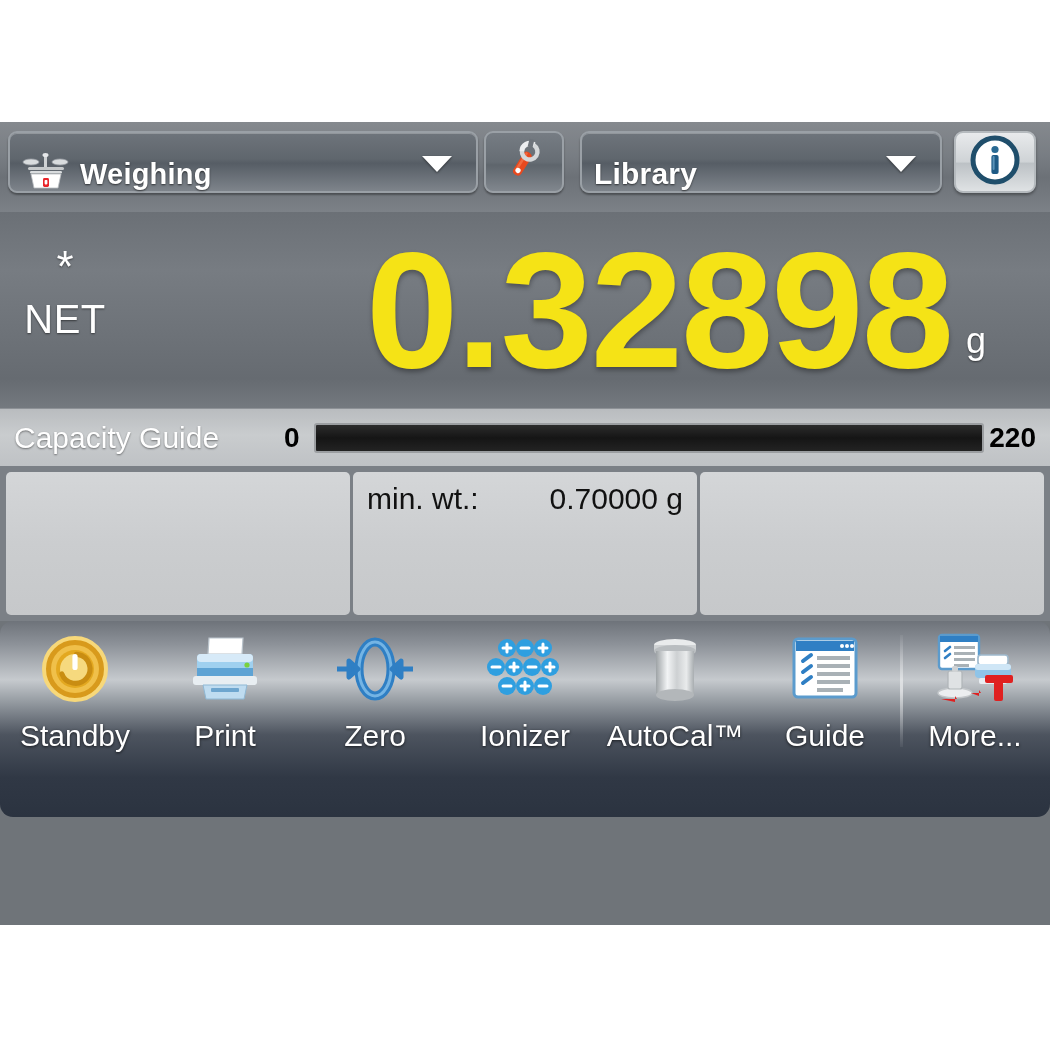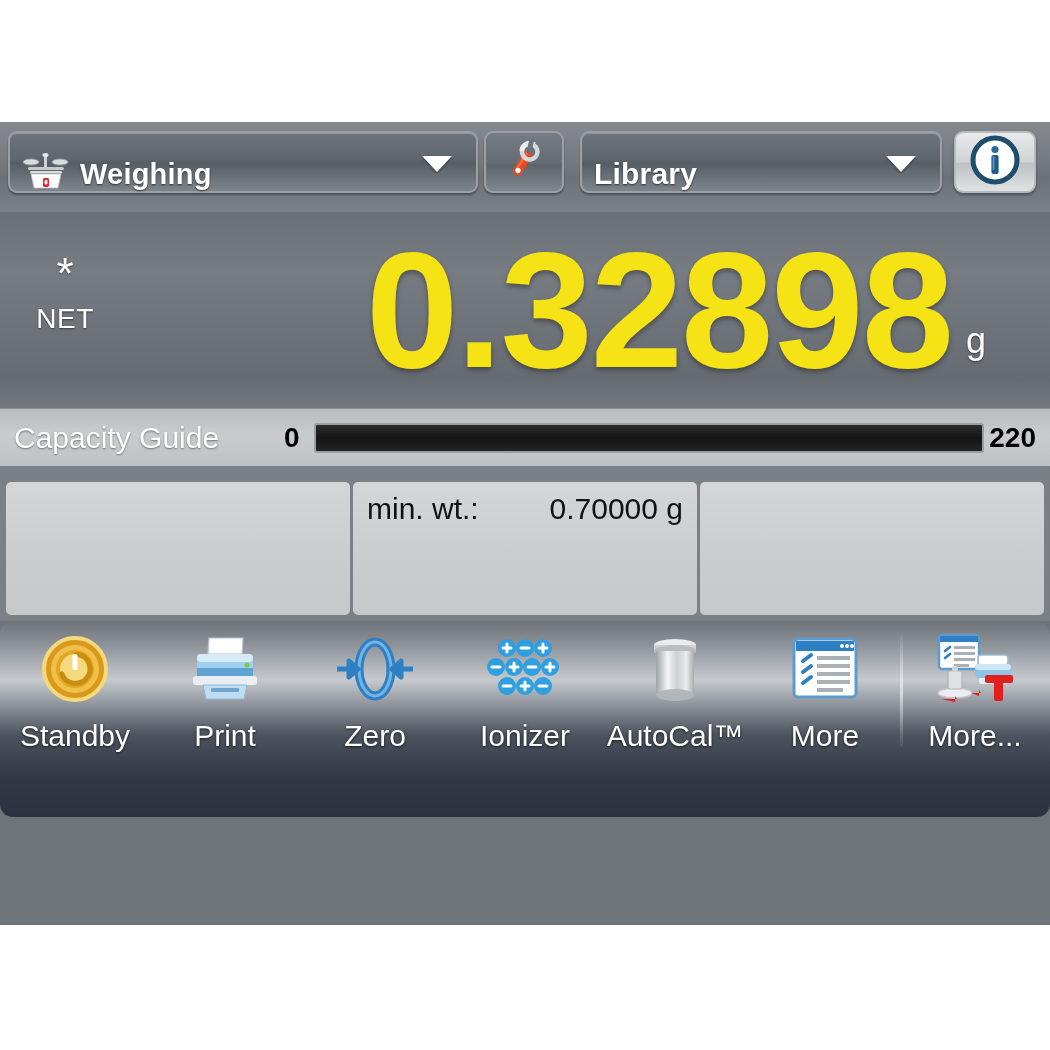--- a/index.html
+++ b/index.html
@@ -100,21 +100,21 @@
     width: 130px;
     display: flex; flex-direction: column;
     align-items: center; justify-content: center;
     padding-bottom: 26px;
   }
   #star {
     color: #ffffff; font-size: 44px; line-height: .7;
     text-shadow: 0 1px 2px rgba(0,0,0,.5);
   }
   #net {
-    color: #ffffff; font-size: 28px; letter-spacing: .5px;
+    color: #ffffff; font-size: 40px; letter-spacing: .5px;
     margin-top: 14px;
     text-shadow: 0 1px 2px rgba(0,0,0,.5);
   }
   #weight-value {
     flex: 1;
     text-align: right;
     color: #f5e316;
     font-size: 166px;
     font-weight: bold;
     line-height: 1;
@@ -162,21 +162,21 @@
   #capacity-fill {
     height: 100%;
     background: linear-gradient(to bottom, #7cc0f0, #2d7cc0);
   }
 
   
   #panels {
     height: 155px;
     background: #7b8086;
     display: flex;
-    padding: 16px 6px 6px 6px;
+    padding: 6px 6px 6px 6px;
     gap: 3px;
   }
   .panel {
     flex: 1;
     background: linear-gradient(to bottom, #d4d6d8 0%, #cbcdcf 50%, #c6c8ca 100%);
     border-radius: 5px;
     padding: 10px 14px 0 14px;
     position: relative;
   }
   .panel-row {
@@ -467,21 +467,21 @@
           </g>
           <g fill="#a9b1b6">
             <rect x="27" y="21" width="33" height="4"></rect>
               <rect x="27" y="29" width="33" height="4"></rect>
             <rect x="27" y="37" width="33" height="4"></rect>
               <rect x="27" y="45" width="33" height="4"></rect>
             <rect x="27" y="53" width="26" height="4"></rect>
           </g>
         </svg>
       </div>
-      <div class="tool-label">More</div>
+      <div class="tool-label">Guide</div>
     </div>
 
     <div class="tool">
       <div class="tool-icon">
         <svg viewBox="0 0 80 72" width="80" height="72">
           <rect x="4" y="2" width="40" height="34" rx="3" fill="#ffffff" stroke="#5b9bcd" stroke-width="2.4"></rect>
           <rect x="5" y="3" width="38" height="6" fill="#2f7fc4"></rect>
           <g stroke="#2f7fc4" stroke-width="2.6" stroke-linecap="round">
             <path d="M10 18 l5 -4"></path>
               <path d="M10 25 l5 -4"></path>

